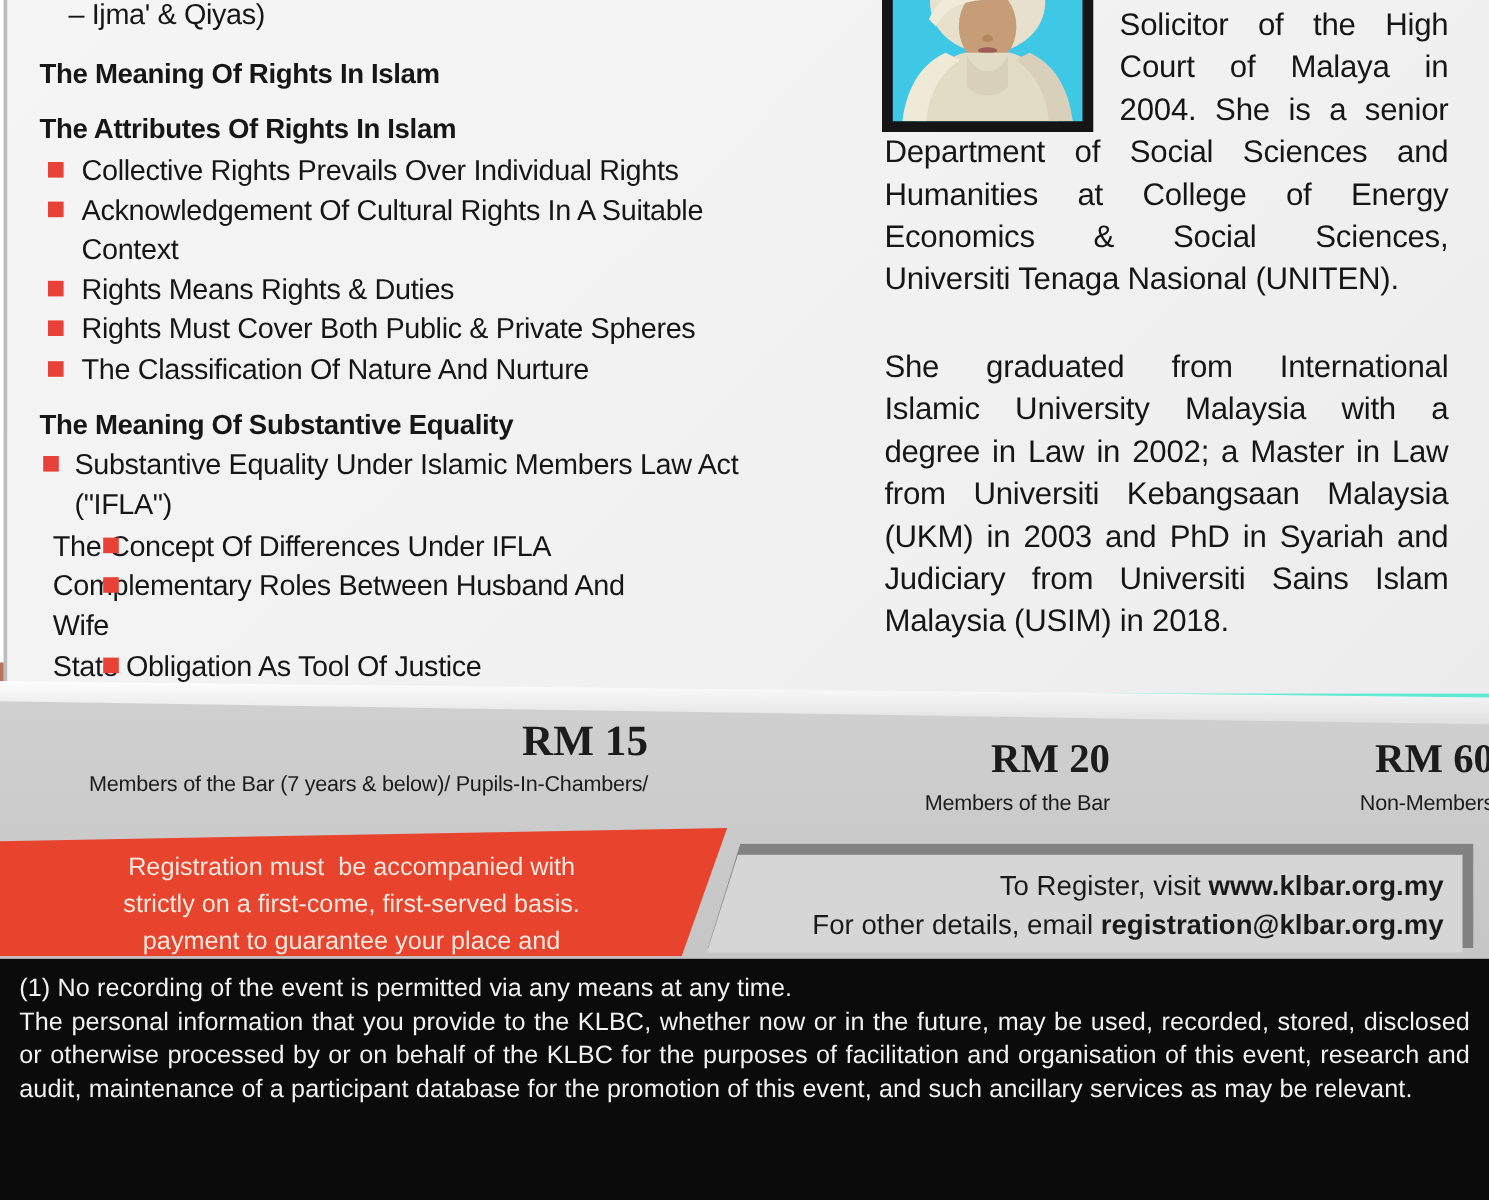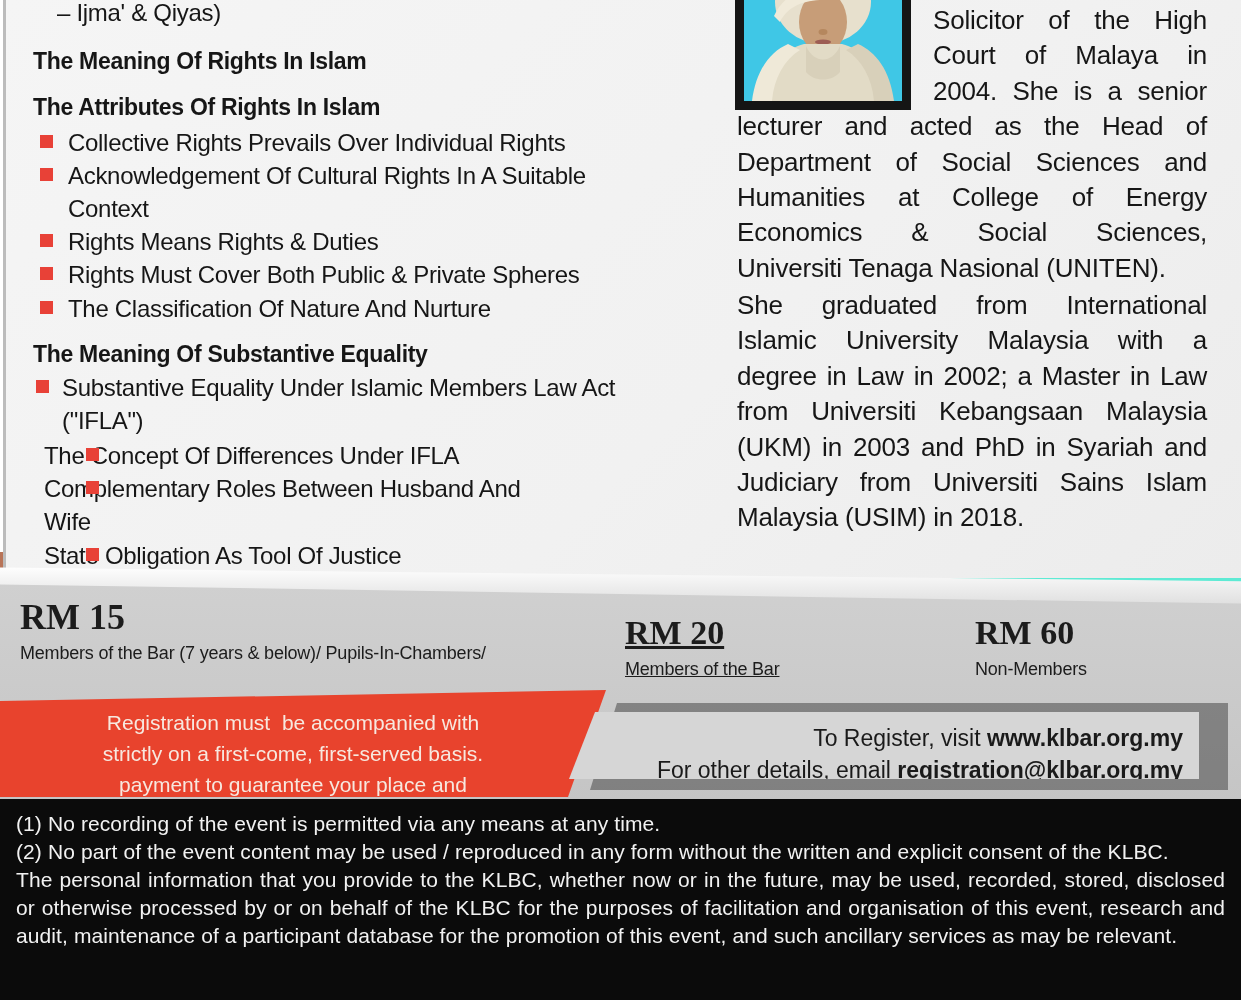--- a/index.html
+++ b/index.html
@@ -34,37 +34,37 @@
   .j{text-align:justify;text-align-last:justify;}
 
   
   .mid-band{position:absolute;left:0;top:583px;width:1241px;height:218px;
     background:linear-gradient(180deg,#d0d0d0,#c5c5c5);
     clip-path:polygon(0 0,100% 9%,100% 100%,0 100%);}
   .wedge{position:absolute;left:0;top:566px;width:1241px;height:40px;
     background:linear-gradient(180deg,#ffffff,#dedede);
     clip-path:polygon(0 4%,100% 38%,100% 94%,0 46%);}
 
-  .tier{position:absolute;text-align:left;color:#1c1c1c;}
+  .tier{position:absolute;text-align:right;color:#1c1c1c;}
   .tier .price{font-family:"Liberation Serif",serif;font-weight:bold;font-size:36px;line-height:38px;}
   .tier .tier-desc{font-size:18px;line-height:22px;letter-spacing:-0.2px;margin-top:6px;}
   .tier1{left:20px;top:598px;width:520px;}
-  .tier2{left:625px;top:614px;width:300px;text-decoration:underline;}
+  .tier2{left:625px;top:614px;width:300px;}
   .tier3{left:975px;top:614px;width:270px;}
   .tier2 .price,.tier3 .price{font-size:34px;}
 
   
   .red-box{position:absolute;left:0;top:690px;width:606px;height:107px;background:#e8432d;
     clip-path:polygon(0 11px,100% 0,calc(100% - 38px) 100%,0 100%);
     color:#f7e8df;font-size:21px;line-height:31px;text-align:center;
     padding:17px 62px 0 42px;box-sizing:border-box;}
   .red-line{white-space:pre-wrap;}
   .register-shadow{position:absolute;left:590px;top:703px;width:638px;height:87px;
     background:rgba(60,60,60,0.5);clip-path:polygon(27px 0,100% 0,100% 100%,0 100%);}
-  .register-box{position:absolute;left:569px;top:712px;width:630px;height:67px;background:#d6d6d6;
+  .register-box{position:absolute;left:589px;top:712px;width:630px;height:82px;background:#d6d6d6;
     clip-path:polygon(26px 0,100% 0,100% 100%,0 100%);
     font-size:23px;line-height:32px;color:#1a1a1a;text-align:right;
     padding:10px 16px 0 0;box-sizing:border-box;}
   .register-box b{font-weight:bold;}
 
   
   .footer{position:absolute;left:0;top:799px;width:1241px;height:240px;background:#0b0b0b;
     color:#f2f2f2;font-size:21px;line-height:28px;letter-spacing:0.1px;
     padding:11px 16px 10px;box-sizing:border-box;}
   .footer p{margin:0;text-align:justify;}
@@ -141,21 +141,20 @@
         <path d="M150,115 C146,84 132,66 114,58 L102,64 C118,74 128,92 130,115 Z" fill="#d8d0ba"></path>
         <path d="M62,60 C70,78 88,78 96,60 L96,86 C88,96 70,96 62,86 Z" fill="#d8d0ba"></path>
         <path d="M30,30 C38,12 54,2 79,2 L79,14 C60,14 44,20 36,36 Z" fill="#f0ead9"></path>
       </svg>
     </div>
 
     <div class="right-col-p bio-p1">
       <div class="bio-line ind j">Solicitor of the High</div>
       <div class="bio-line ind j">Court of Malaya in</div>
       <div class="bio-line ind j">2004. She is a senior</div>
-      <div class="bio-line j">lecturer and acted as the Head of</div>
       <div class="bio-line j">Department of Social Sciences and</div>
       <div class="bio-line j">Humanities at College of Energy</div>
       <div class="bio-line j">Economics &amp; Social Sciences,</div>
       <div class="bio-line">Universiti Tenaga Nasional (UNITEN).</div>
     </div>
     <div class="right-col-p bio-p2">
       <div class="bio-line j">She graduated from International</div>
       <div class="bio-line j">Islamic University Malaysia with a</div>
       <div class="bio-line j">degree in Law in 2002; a Master in Law</div>
       <div class="bio-line j">from Universiti Kebangsaan Malaysia</div>
@@ -189,17 +188,16 @@
     <div class="red-line">payment to guarantee your place and</div>
   </div>
   <div class="register-shadow"></div>
   <div class="register-box">
     <div><span>To Register, visit </span><b>www.klbar.org.my</b></div>
     <div><span>For other details, email </span><b>registration@klbar.org.my</b></div>
   </div>
 
   <section class="footer">
     <p>(1) No recording of the event is permitted via any means at any time.</p>
-    <p>(2) No part of the event content may be used / reproduced in any form without the written and explicit consent of the KLBC.</p>
     <p>The personal information that you provide to the KLBC, whether now or in the future, may be used, recorded, stored, disclosed or otherwise processed by or on behalf of the KLBC for the purposes of facilitation and organisation of this event, research and audit, maintenance of a participant database for the promotion of this event, and such ancillary services as may be relevant.</p>
   </section>
 
 </div>
 
 </body></html>

